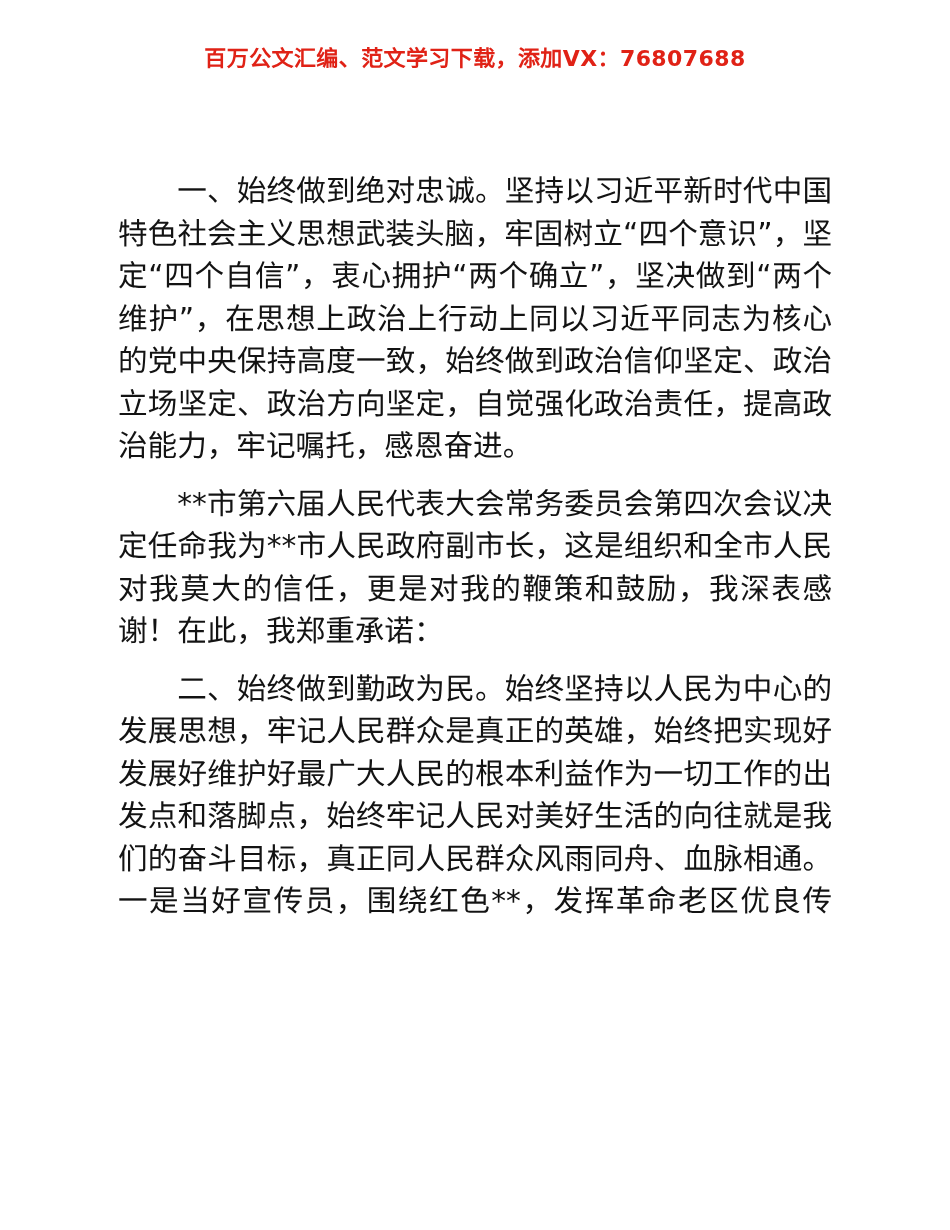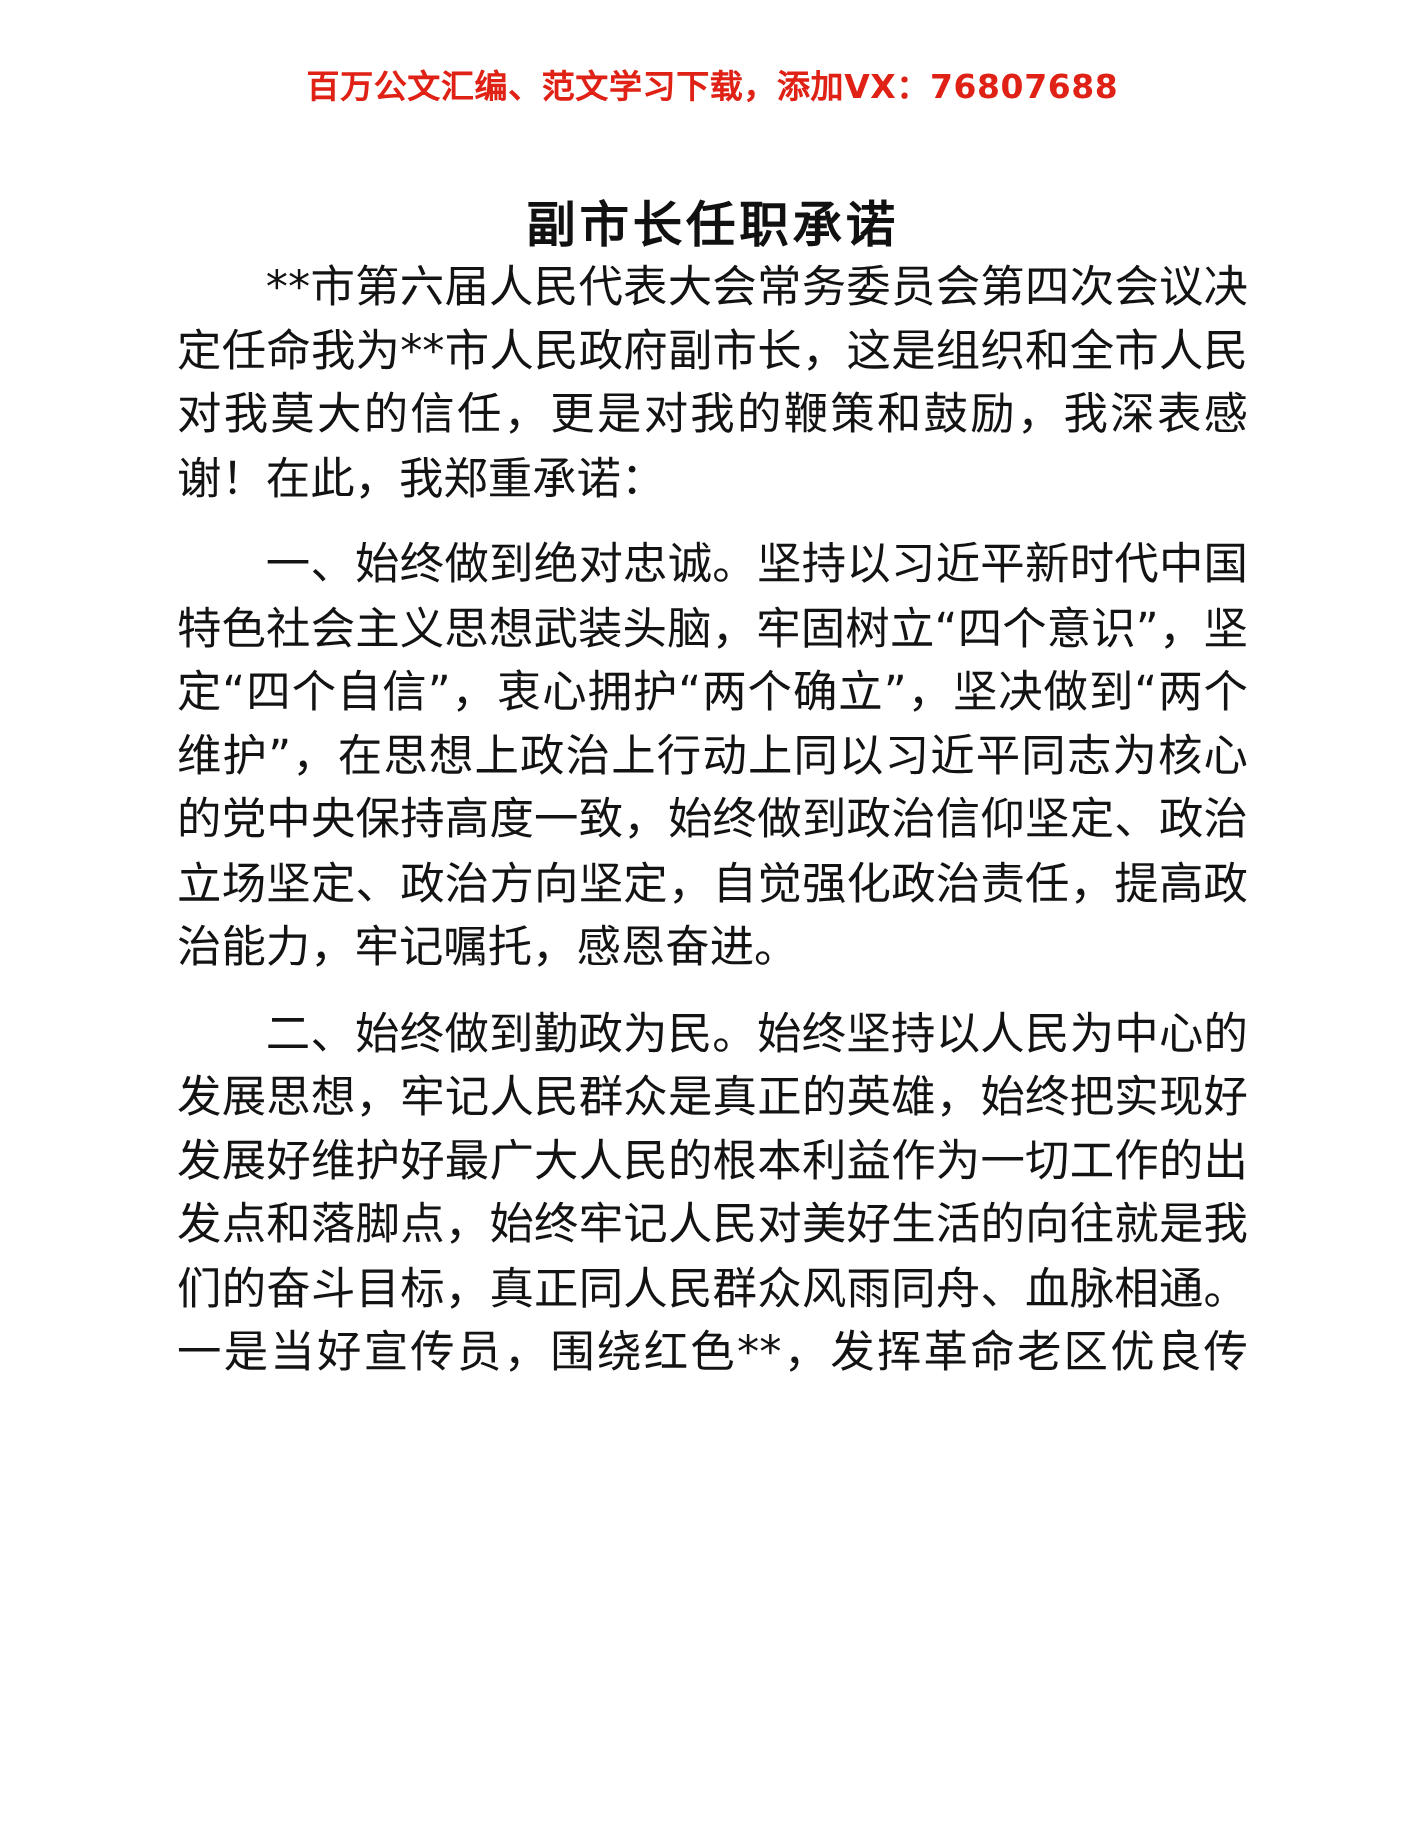--- a/index.html
+++ b/index.html
@@ -82,21 +82,20 @@
 </style>
 </head>
 <body>
 
 <div class="page">
 
   <div class="promo-banner">
     <span class="promo-text">百万公文汇编、范文学习下载，添加VX：76807688</span>
   </div>
 
-  <h1 class="doc-title">副市长任职承诺</h1>
 
   <div class="body-column">
+    <p class="doc-paragraph">一、始终做到绝对忠诚。坚持以习近平新时代中国特色社会主义思想武装头脑，牢固树立“四个意识”，坚定“四个自信”，衷心拥护“两个确立”，坚决做到“两个维护”，在思想上政治上行动上同以习近平同志为核心的党中央保持高度一致，始终做到政治信仰坚定、政治立场坚定、政治方向坚定，自觉强化政治责任，提高政治能力，牢记嘱托，感恩奋进。</p>
     <p class="doc-paragraph">**市第六届人民代表大会常务委员会第四次会议决定任命我为**市人民政府副市长，这是组织和全市人民对我莫大的信任，更是对我的鞭策和鼓励，我深表感谢！在此，我郑重承诺：</p>
-    <p class="doc-paragraph">一、始终做到绝对忠诚。坚持以习近平新时代中国特色社会主义思想武装头脑，牢固树立“四个意识”，坚定“四个自信”，衷心拥护“两个确立”，坚决做到“两个维护”，在思想上政治上行动上同以习近平同志为核心的党中央保持高度一致，始终做到政治信仰坚定、政治立场坚定、政治方向坚定，自觉强化政治责任，提高政治能力，牢记嘱托，感恩奋进。</p>
     <p class="doc-paragraph clipped">二、始终做到勤政为民。始终坚持以人民为中心的发展思想，牢记人民群众是真正的英雄，始终把实现好发展好维护好最广大人民的根本利益作为一切工作的出发点和落脚点，始终牢记人民对美好生活的向往就是我们的奋斗目标，真正同人民群众风雨同舟、血脉相通。一是当好宣传员，围绕红色**，发挥革命老区优良传统，作为**的一员，传承好红色基因，讲好**故事，让更多领导、同志、朋友了解**、关注**；二是当好办事员，深入贯彻习近平总书记视察贵州重要讲话精神，紧紧围绕“四新”主攻“四化”主战略、“四区一高地”主定位等重大部署，积极主动谋划工作，讲质量、讲效率，把安排的各项工作做好；三是当好协调员，做好桥梁和纽带，充分用好优势资</p>
   </div>
 
 </div>
 
 </body></html>

